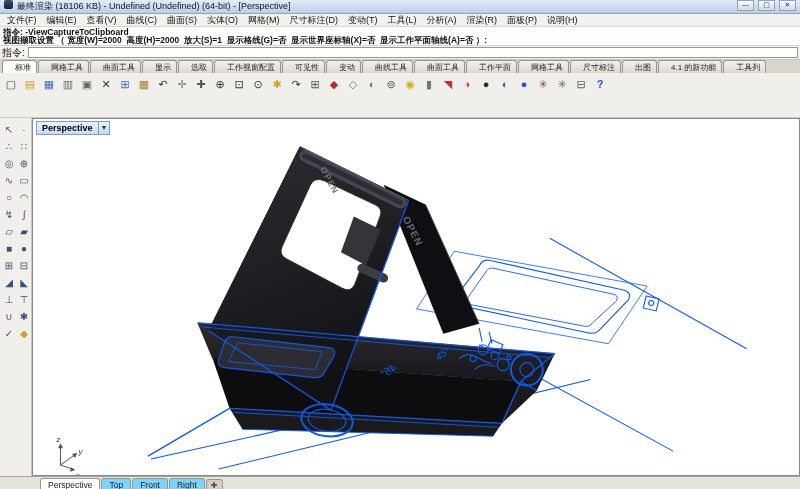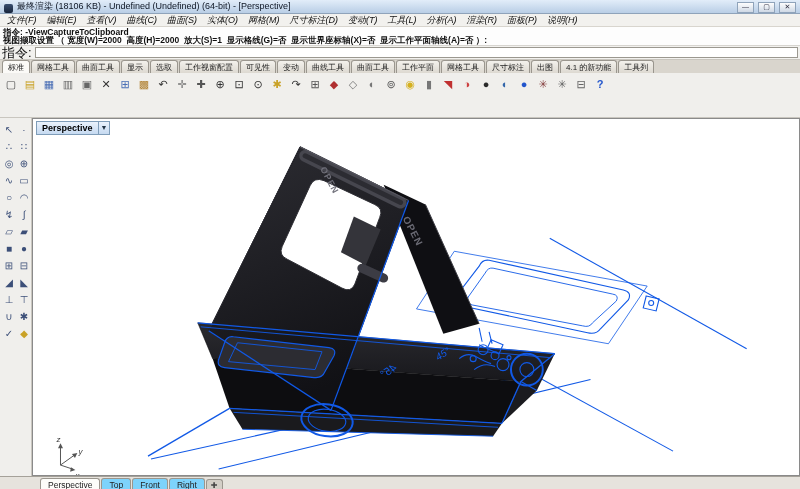--- a/index.html
+++ b/index.html
@@ -1,38 +1,38 @@
 <!DOCTYPE html>
 <html><head>
 <meta charset="utf-8">
 <style>
   html,body{margin:0;padding:0;}
   .app{width:800px;height:489px;position:relative;overflow:hidden;background:#ece9e2;
        font-family:"Liberation Sans",sans-serif;color:#111;-webkit-font-smoothing:antialiased;}
   
-  .titlebar{height:13px;display:flex;align-items:flex-end;gap:4px;padding:0 4px;
+  .titlebar{height:13px;display:flex;align-items:flex-start;gap:4px;padding:0 4px;
             background:linear-gradient(#e2edf9,#b9cee6);border-bottom:1px solid #8fa3ba;font-size:9px;}
   .appicon{width:9px;height:9px;background:linear-gradient(#3a4f70,#16233a);border-radius:2px;flex:0 0 auto;}
   .title-text{flex:1;white-space:nowrap;overflow:hidden;color:#0e1624;}
   .winbtn{width:15px;height:9px;border:1px solid #8fa3ba;background:linear-gradient(#fdfdfd,#cfd9e6);
           font-size:7px;line-height:7px;text-align:center;color:#334;flex:0 0 auto;}
   
   .menubar{height:12px;display:flex;align-items:center;background:#f2f1ee;border-bottom:1px solid #d8d5ce;
            font-size:9px;padding-left:2px;}
-  .menu-item{padding:0 5px;white-space:nowrap;font-style:italic;}
+  .menu-item{padding:0 5px;white-space:nowrap;}
   
   .cmd-history{height:16px;background:#fdfdfd;border-bottom:1px solid #d7d5d0;font-size:8.5px;
                line-height:8px;padding:1px 3px;white-space:pre;overflow:hidden;font-weight:bold;}
   .cmd-row{display:flex;align-items:center;height:13px;background:#f2f1ee;padding:0 2px;border-bottom:1px solid #c9c6bf;}
-  .cmd-label{font-size:13px;margin-right:3px;white-space:nowrap;}
+  .cmd-label{font-size:10px;margin-right:3px;white-space:nowrap;}
   .cmd-input{flex:1;height:9px;border:1px solid #9b9890;background:#fff;font-size:8.5px;
              font-family:"Liberation Sans",sans-serif;padding:0 2px;}
   
   .tabs-row{height:13px;background:#d9d5cd;display:flex;align-items:flex-end;padding-left:2px;gap:1px;}
-  .tb-tab{font-size:8px;padding:1px 5px 0 5px;background:linear-gradient(#f3f1ec,#ddd9d1);
+  .tb-tab{font-size:8px;padding:1px 5px 0 12px;background:linear-gradient(#f3f1ec,#ddd9d1);
           border:1px solid #9a968e;border-bottom:none;border-radius:3px 3px 0 0;white-space:nowrap;color:#222;}
   .tb-tab[data-active="true"]{background:#fbfaf7;}
   
   .icons-row{height:40px;background:#f0efec;border-bottom:1px solid #c9c6bf;padding:2px 2px;
              display:flex;align-items:flex-start;gap:1px;}
   .tool-icon{width:16px;height:16px;display:flex;align-items:center;justify-content:center;
              font-size:11px;line-height:16px;border:1px solid transparent;border-radius:2px;}
   
   .main{display:flex;height:358px;}
   .sidebar{width:31px;background:#f0efec;border-right:1px solid #c9c6bf;padding-top:3px;

